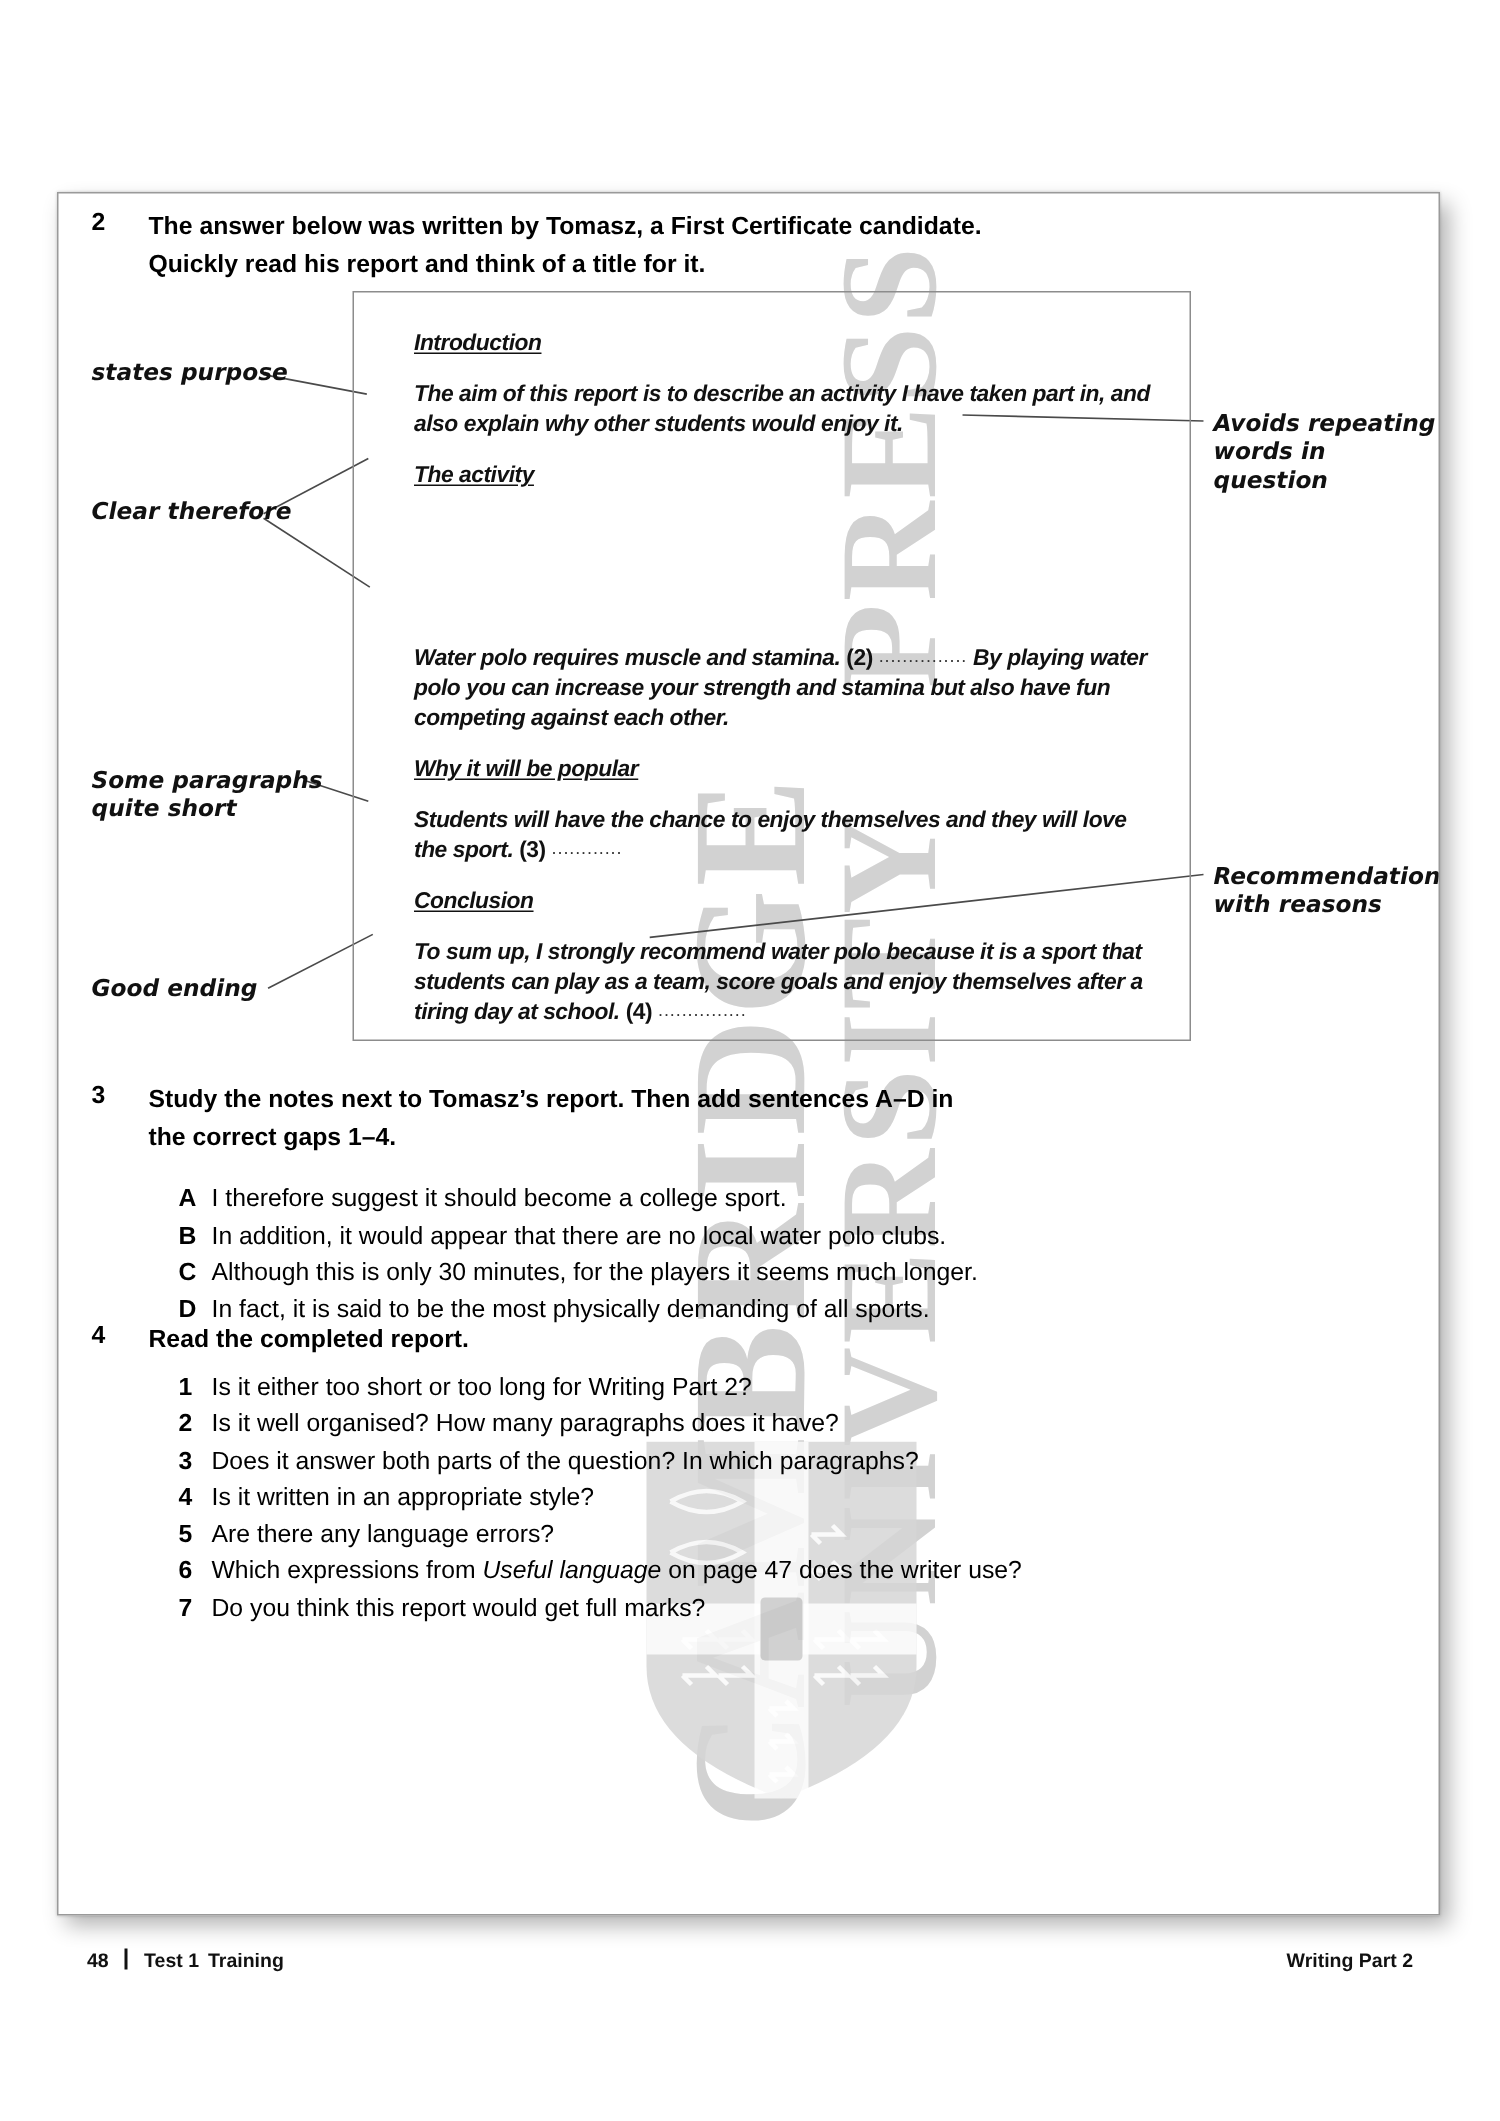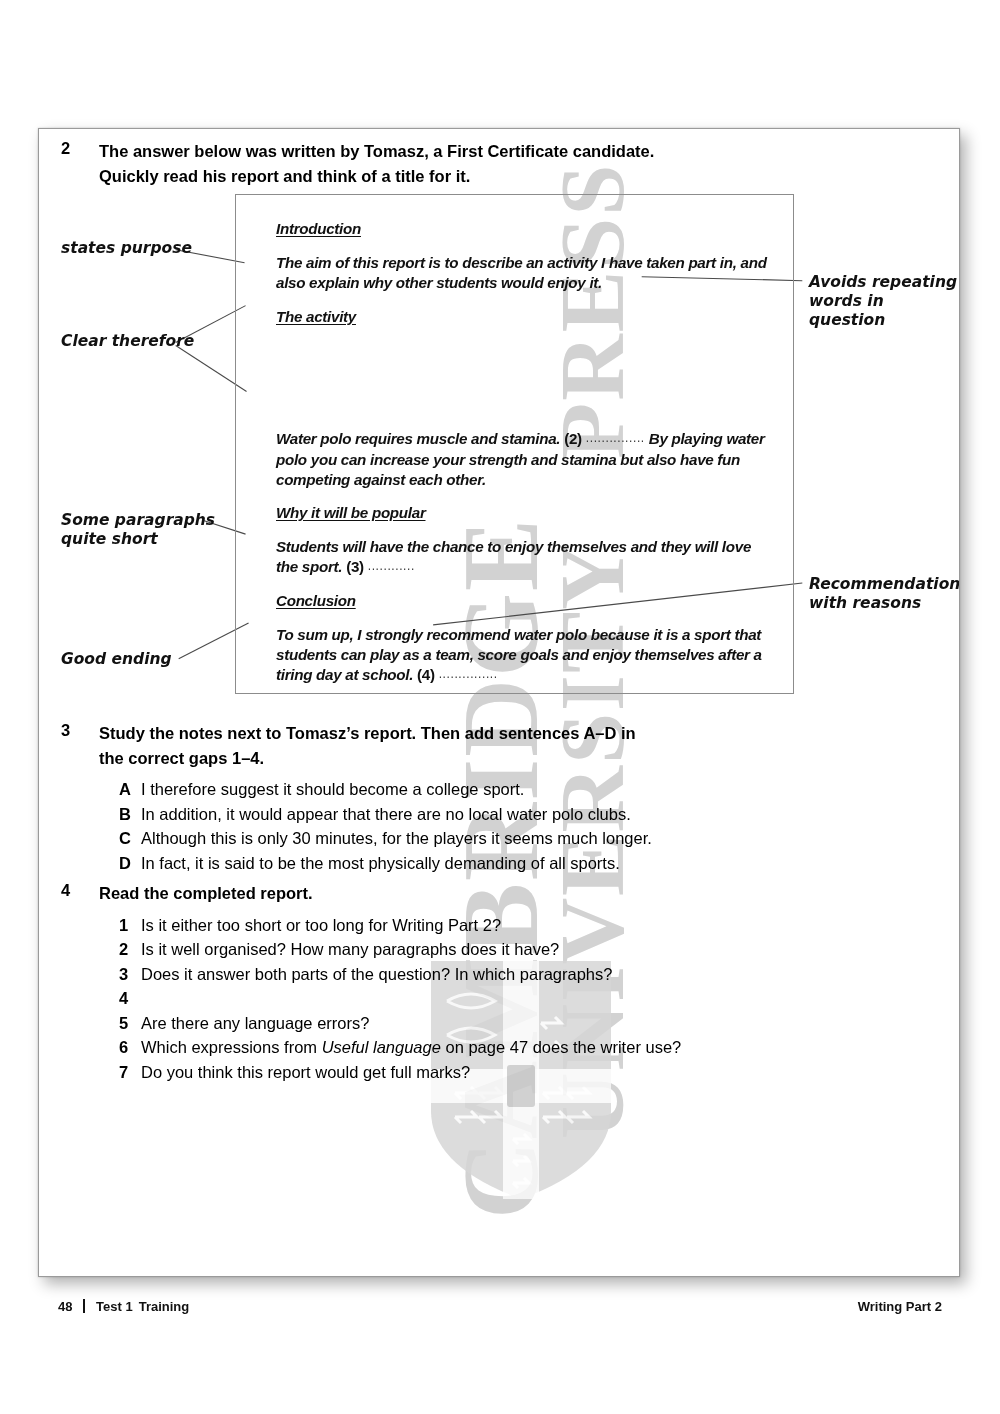--- a/index.html
+++ b/index.html
@@ -289,21 +289,21 @@
 
   <div class="anno" style="left:770px; top:144px;">Avoids repeating
 words in question</div>
   <div class="anno" style="left:770px; top:446px;">Recommendation
 with reasons</div>
 
   <div class="exercise sans" id="ex3" style="left:22px; top:592px; width:760px;">
     <div class="ex-num">3</div>
     <div class="ex-body">
       <div class="ex-line">Study the notes next to Tomasz’s report. Then add sentences A–D in</div>
-      <div class="ex-line" style="margin-bottom:7px;">the correct gaps 1–4.</div>
+      <div class="ex-line" style="margin-bottom:17px;">the correct gaps 1–4.</div>
 
       <div class="ex-sub">
         <span class="mk">A</span>
         <span class="tx">I therefore suggest it should become a college sport.</span>
       </div>
       <div class="ex-sub">
         <span class="mk">B</span>
         <span class="tx">In addition, it would appear that there are no local water polo clubs.</span>
       </div>
       <div class="ex-sub">
@@ -329,20 +329,21 @@
       <div class="ex-sub">
         <span class="mk">2</span>
         <span class="tx">Is it well organised? How many paragraphs does it have?</span>
       </div>
       <div class="ex-sub">
         <span class="mk">3</span>
         <span class="tx">Does it answer both parts of the question? In which paragraphs?</span>
       </div>
       <div class="ex-sub">
         <span class="mk">4</span>
+        <span class="tx">Is it written in an appropriate style?</span>
       </div>
       <div class="ex-sub">
         <span class="mk">5</span>
         <span class="tx">Are there any language errors?</span>
       </div>
       <div class="ex-sub">
         <span class="mk">6</span>
         <span class="tx"><span>Which expressions from </span><i>Useful language</i><span> on page 47 does the writer use?</span></span>
       </div>
       <div class="ex-sub">

